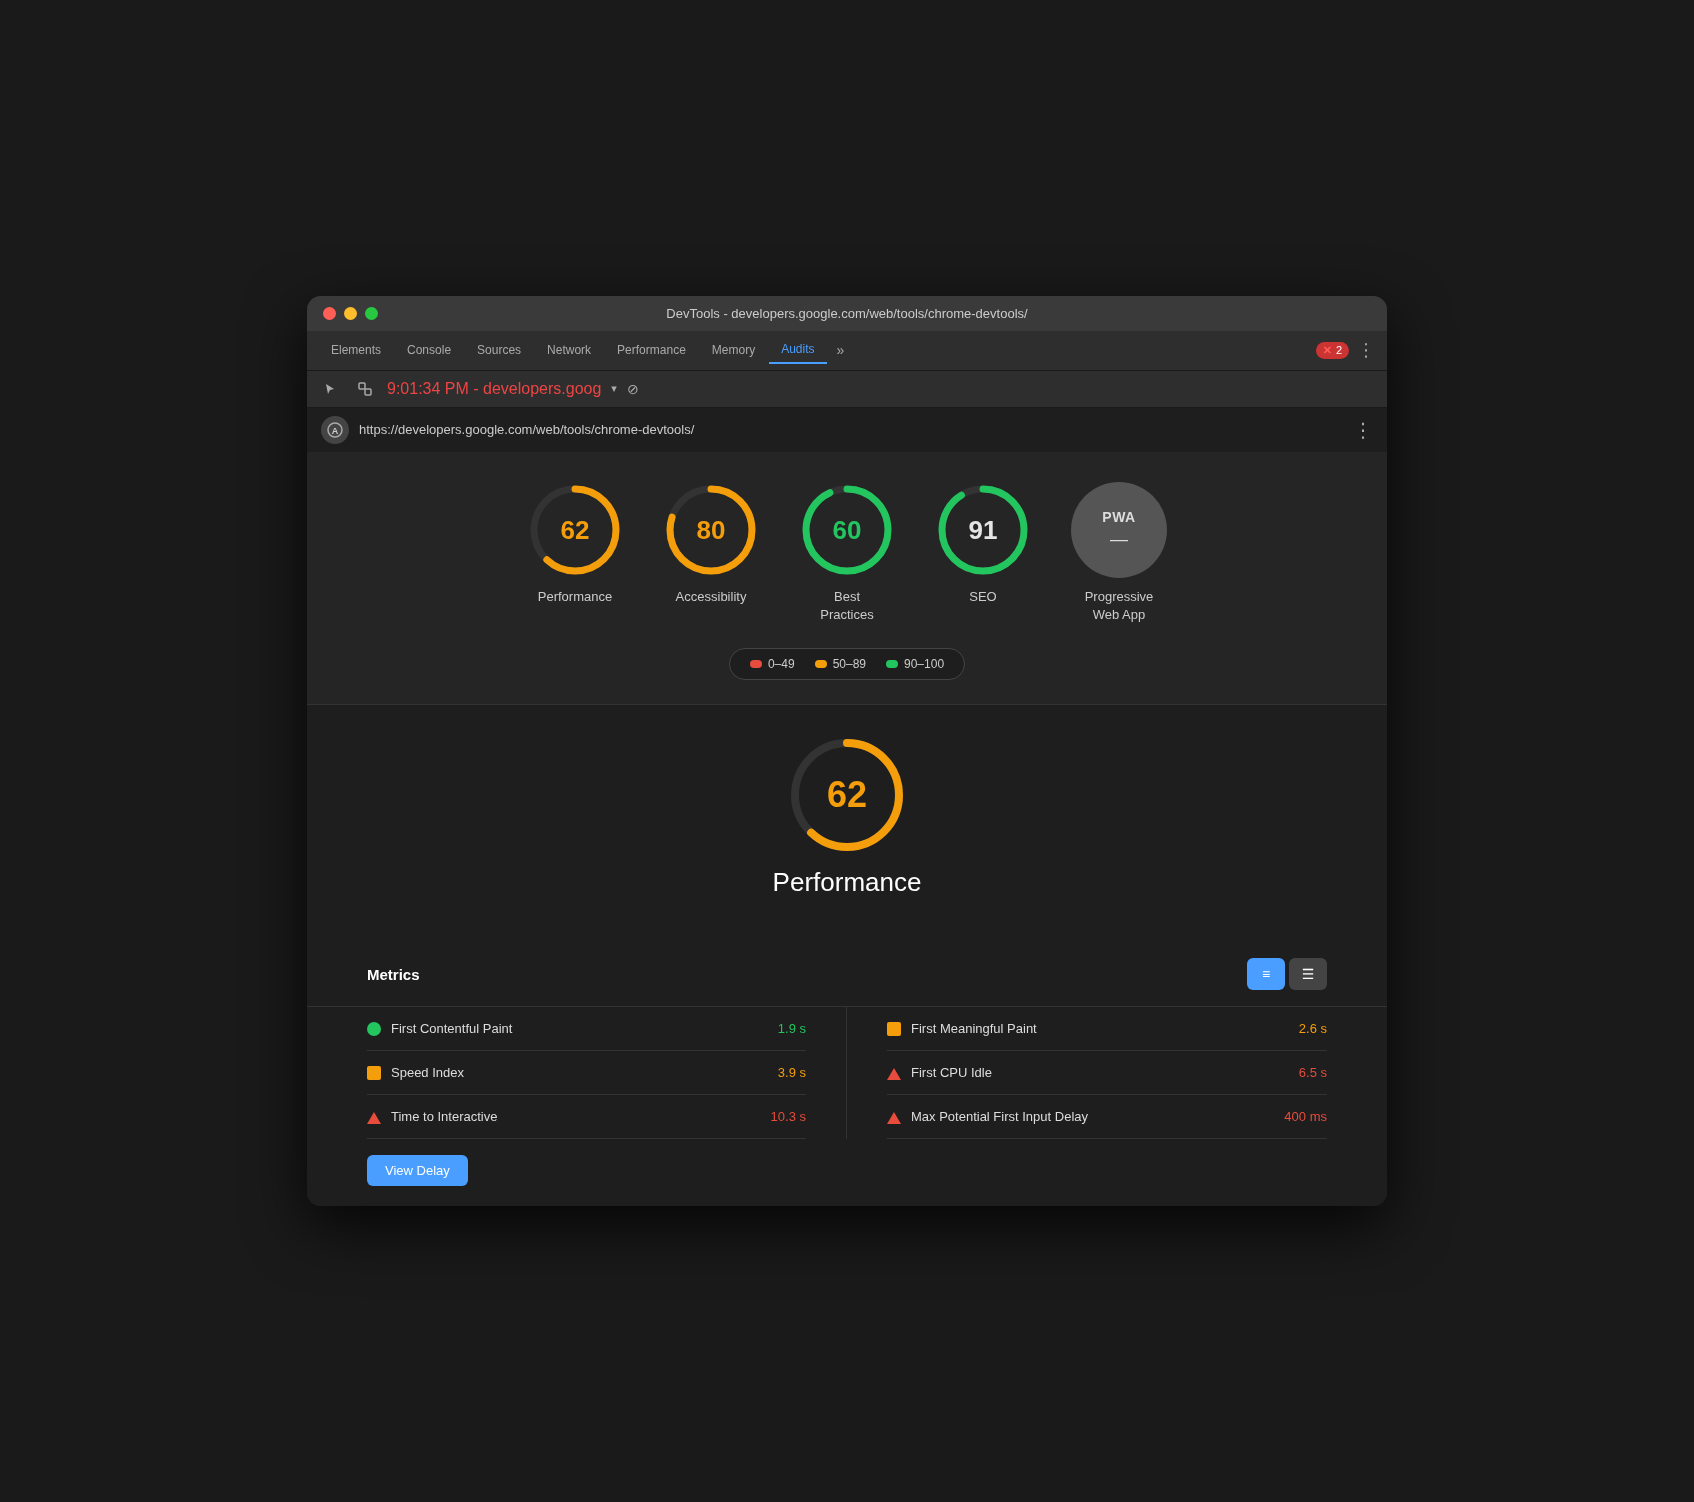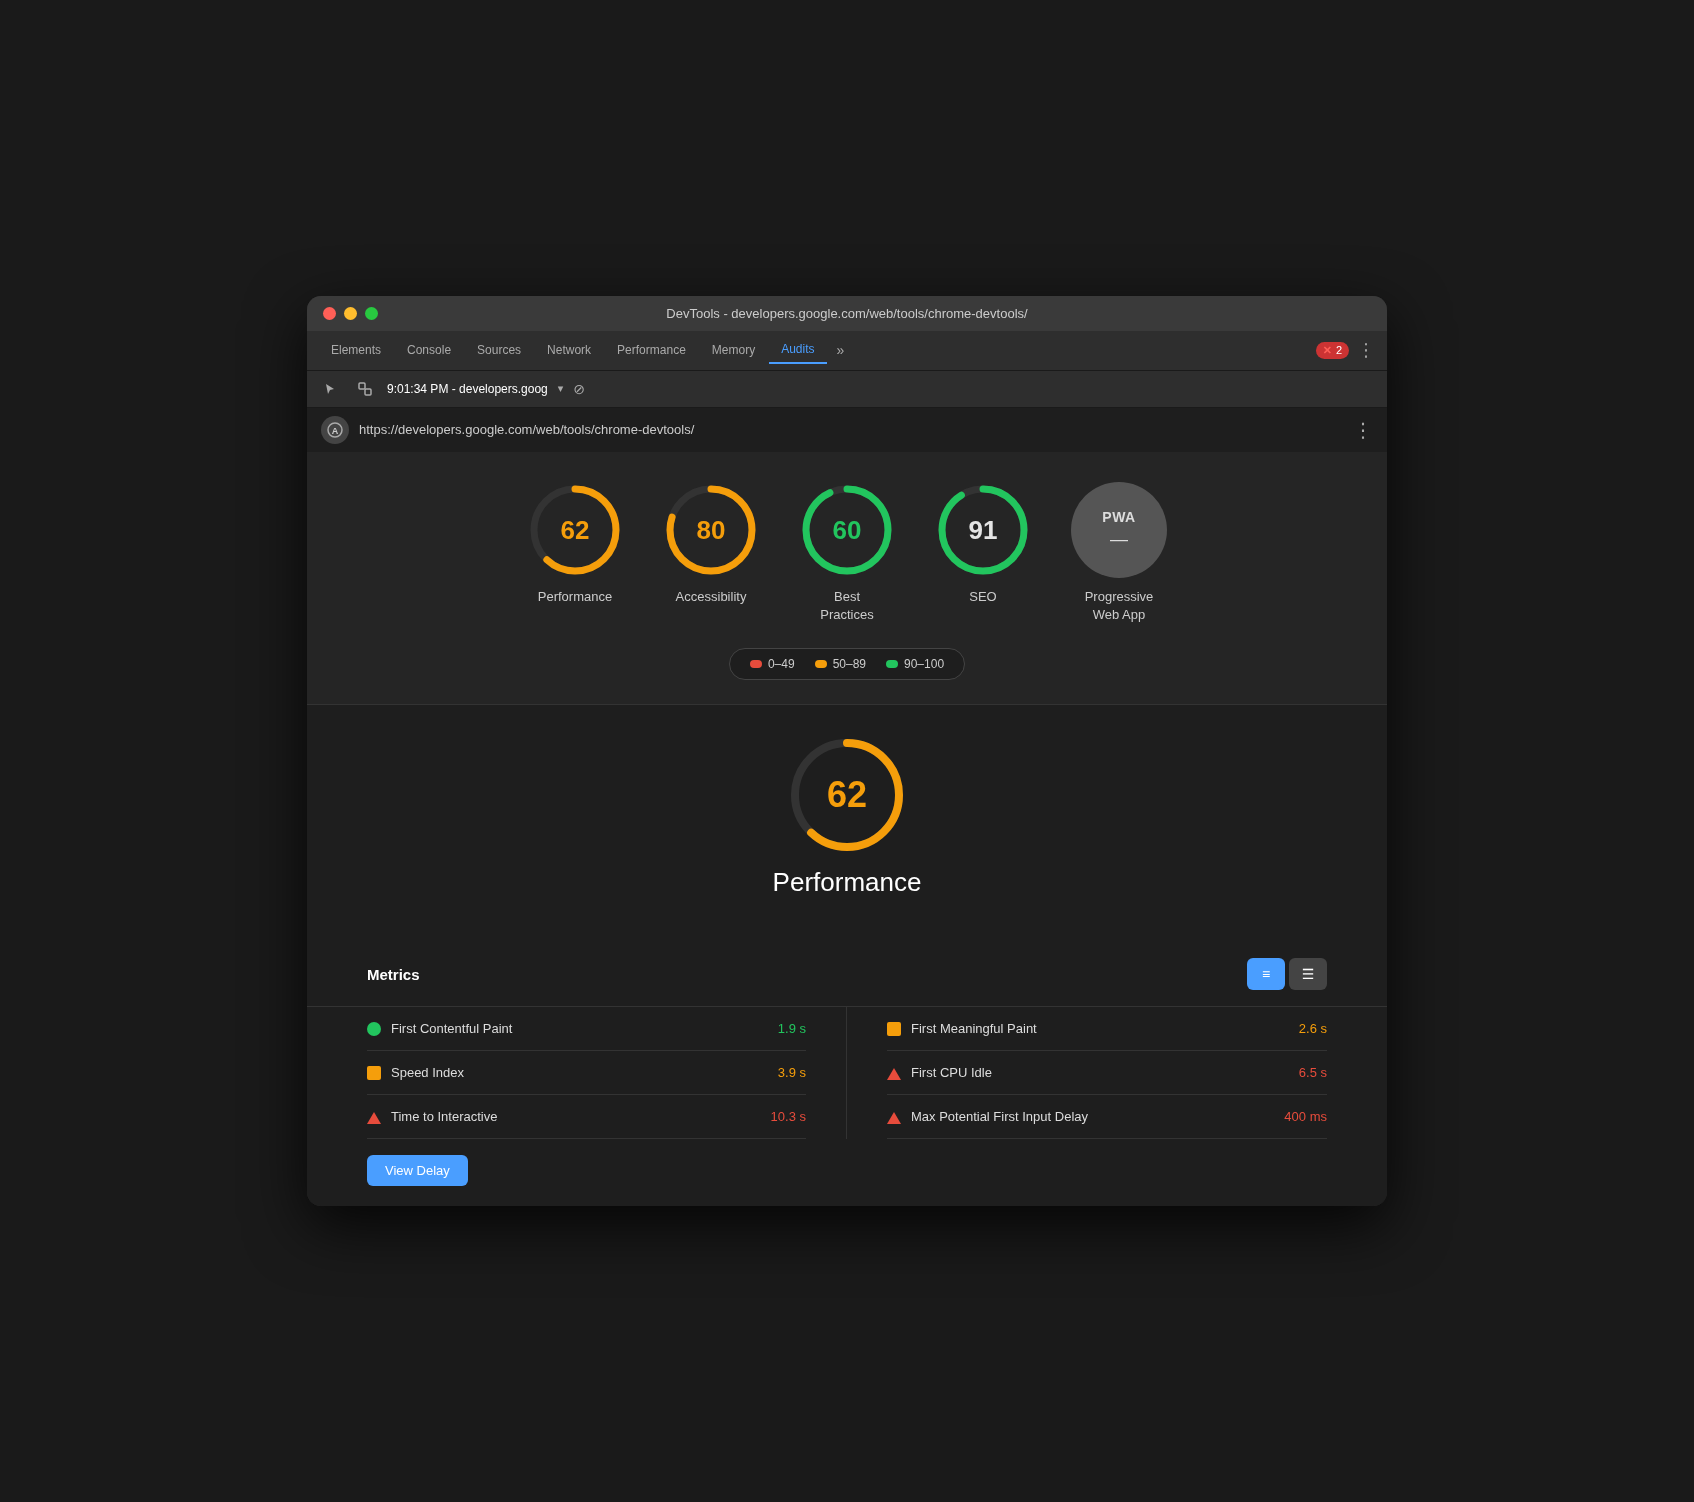--- a/index.html
+++ b/index.html
@@ -112,22 +112,22 @@
       color: #aaa;
       font-size: 16px;
       cursor: pointer;
       width: 24px;
       height: 24px;
       display: flex;
       align-items: center;
       justify-content: center;
     }
     .tab-info {
-      color: #ffffff;
-      font-size: 12px;
+      color: #ef4444;
+      font-size: 16px;
     }
     .tab-dropdown {
       color: #aaa;
       font-size: 11px;
       cursor: pointer;
     }
     .reload-icon {
       color: #aaa;
       font-size: 14px;
       cursor: pointer;

